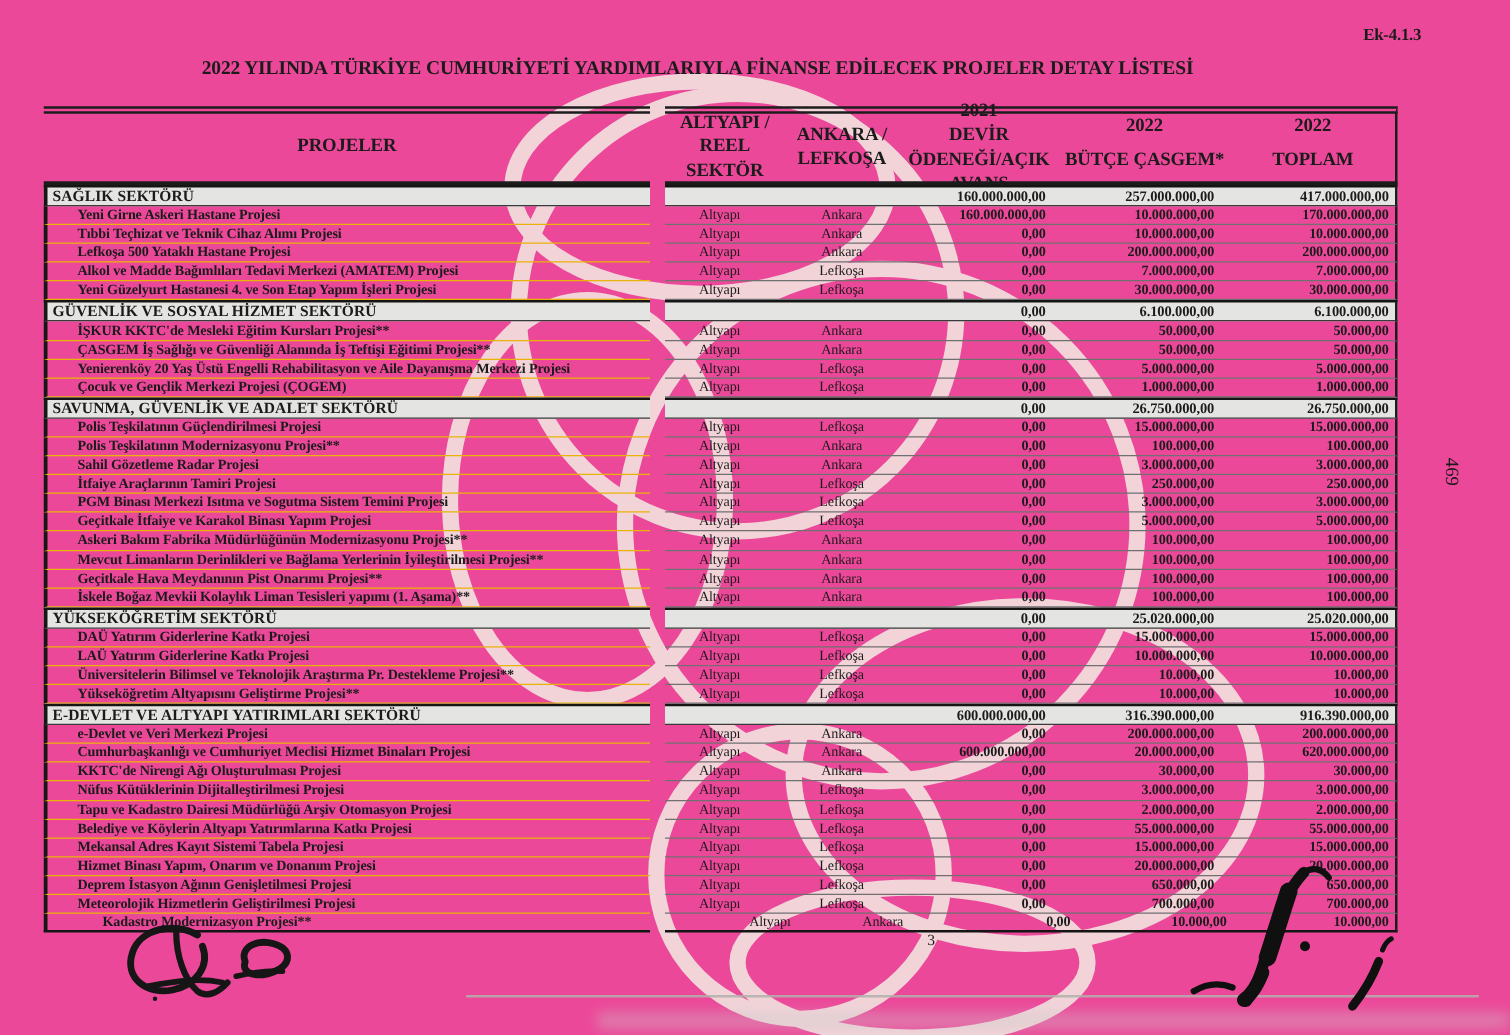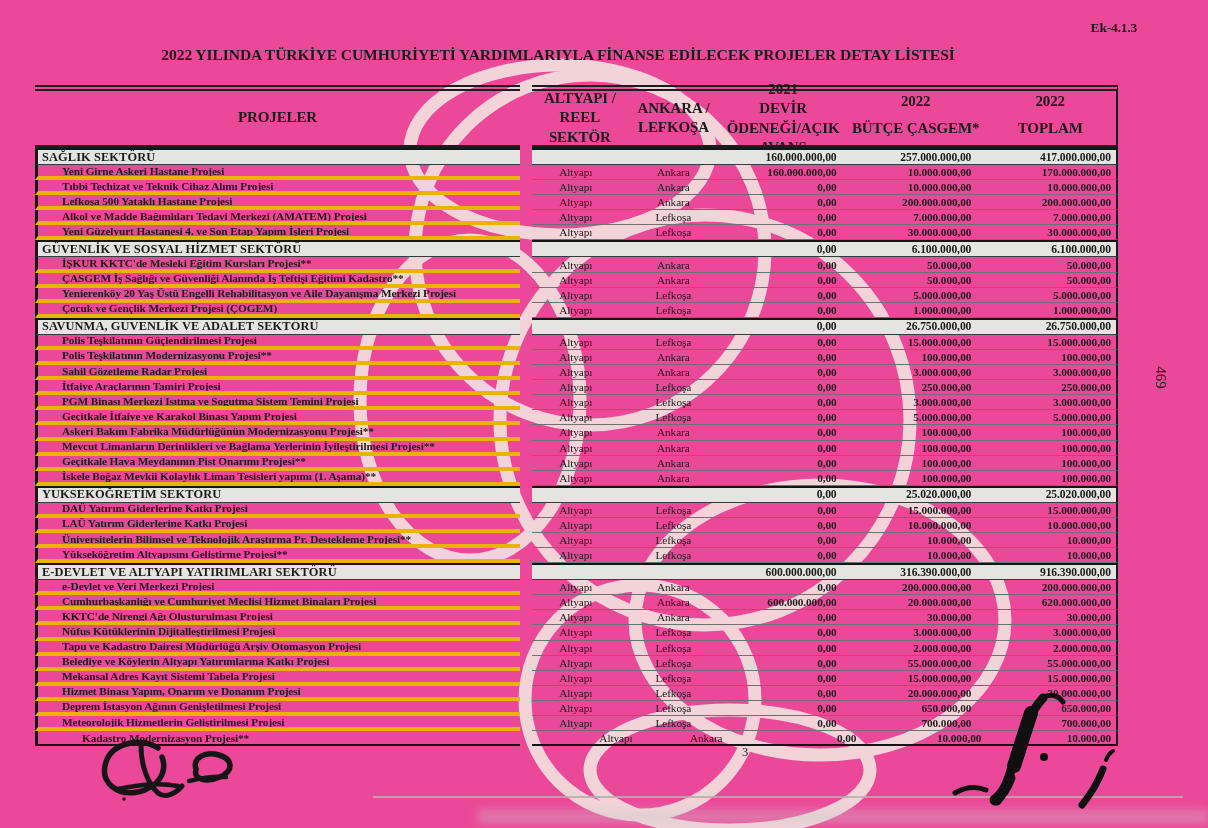--- a/index.html
+++ b/index.html
@@ -32,21 +32,21 @@
                     display:flex; align-items:stretch; }
   .hcell { font-weight:bold; font-size:15px; text-align:center; line-height:1.3;
            display:flex; flex-direction:column; justify-content:center; letter-spacing:-0.1px; }
   .hcell .year { padding-top:1px; }
   .hcell .lbl  { flex:1; display:flex; align-items:center; justify-content:center; }
   .hc-sector { width:96px; } .hc-city { width:92px; }
   .hc-devir { width:128px; } .hc-butce { width:138px; } .hc-toplam { width:132px; }
 
   .tbody { width:1083px; }
   .row { display:flex; align-items:stretch;text-align:center; }
-  .cell-left { width:485px; border-bottom:4px solid #eab308; border-left:3px solid #161616;
+  .cell-left { width:485px; border-bottom:1px solid #eab308; border-left:3px solid #161616;
                font-weight:bold; font-size:11.3px; letter-spacing:-0.1px;
                display:flex; align-items:center; white-space:nowrap; overflow:hidden; }
   .rgt { width:586px; margin-left:12px; border-bottom:1px solid #707070;
          border-right:2px solid #1c1c1c; display:flex; align-items:stretch;gap:12px; }
   .rgt > div { display:flex; align-items:center; font-size:11.3px; letter-spacing:-0.1px; }
   .c-sector { width:96px; justify-content:center; }
   .c-city   { width:92px; justify-content:center; }
   .c-devir  { width:128px; justify-content:flex-end; padding-right:8px; font-weight:bold; }
   .c-butce  { width:138px; justify-content:flex-end; padding-right:12px; font-weight:bold; }
   .c-toplam { width:132px; justify-content:flex-end; padding-right:5px; font-weight:bold; }
@@ -196,21 +196,21 @@
           <div class="cell-left">İŞKUR KKTC'de Mesleki Eğitim Kursları Projesi**</div>
           <div class="rgt">
             <div class="c-sector">Altyapı</div>
             <div class="c-city">Ankara</div>
             <div class="c-devir">0,00</div>
             <div class="c-butce">50.000,00</div>
             <div class="c-toplam">50.000,00</div>
           </div>
         </div>
         <div class="row project">
-          <div class="cell-left">ÇASGEM İş Sağlığı ve Güvenliği Alanında İş Teftişi Eğitimi Kadastro**</div>
+          <div class="cell-left">ÇASGEM İş Sağlığı ve Güvenliği Alanında İş Teftişi Eğitimi Projesi**</div>
           <div class="rgt">
             <div class="c-sector">Altyapı</div>
             <div class="c-city">Ankara</div>
             <div class="c-devir">0,00</div>
             <div class="c-butce">50.000,00</div>
             <div class="c-toplam">50.000,00</div>
           </div>
         </div>
         <div class="row project">
           <div class="cell-left">Yenierenköy 20 Yaş Üstü Engelli Rehabilitasyon ve Aile Dayanışma Merkezi Projesi</div>

